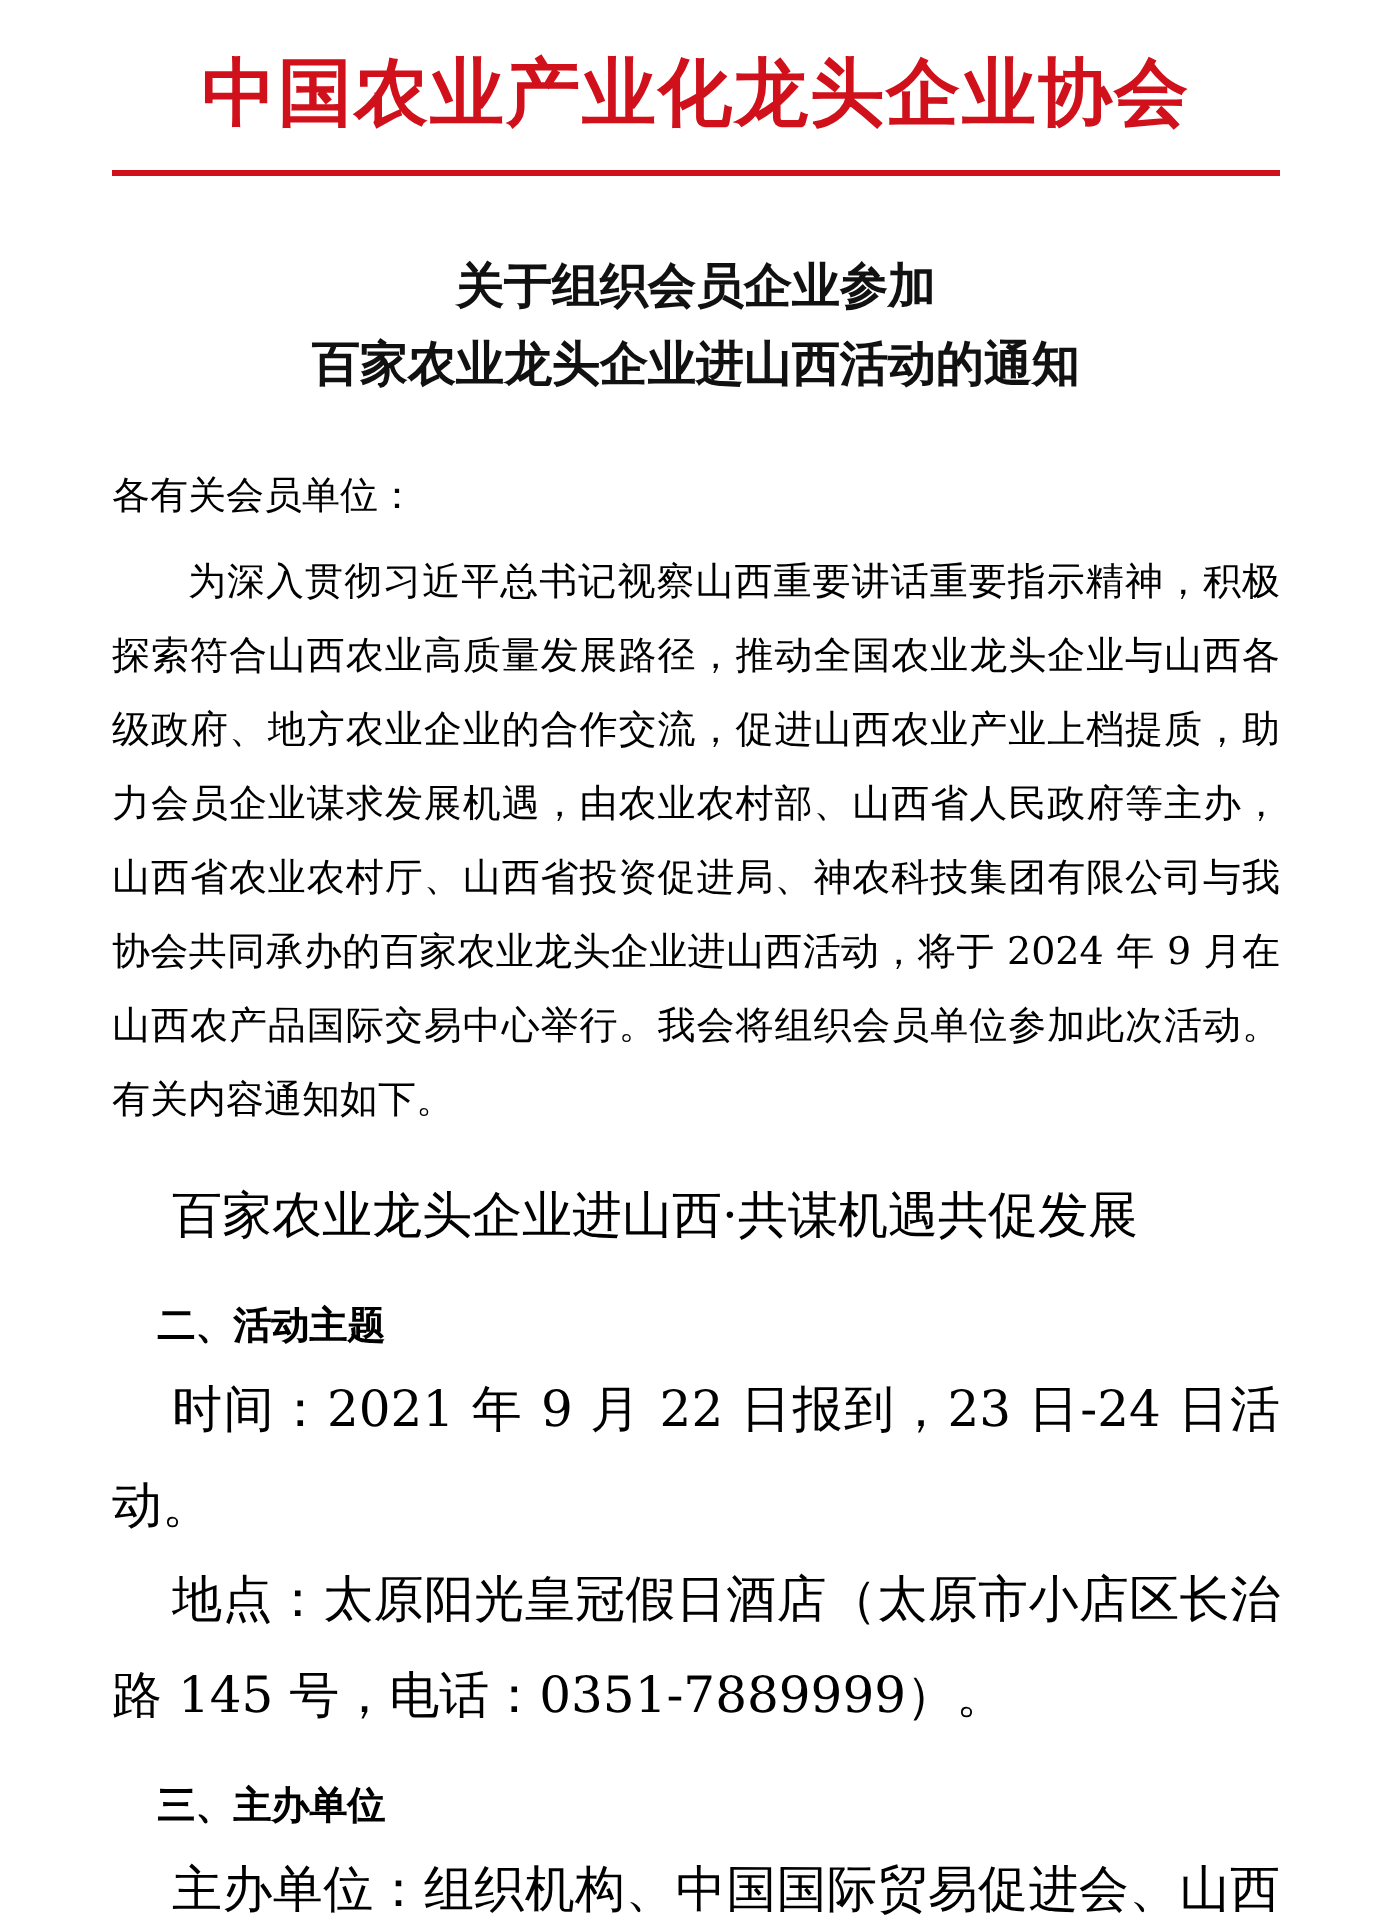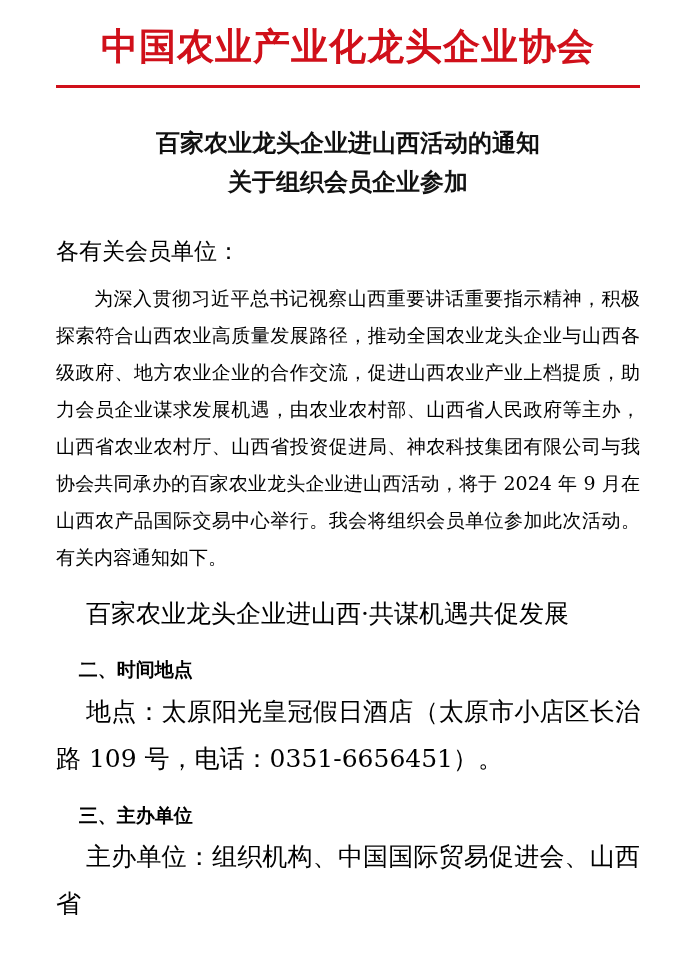--- a/index.html
+++ b/index.html
@@ -48,21 +48,21 @@
     font-size: 24px;
     line-height: 1.65;
     color: #111111;
   }
   .doc-title .line {
     display: block;
     white-space: nowrap;
   }
   .salutation {
     margin-top: 30px;
-    font-size: 23px;
+    font-size: 19px;
     line-height: 1.6;
   }
   .body-par {
     margin-top: 10px;
     font-size: 19px;
     line-height: 1.95;
     text-align: justify;
     text-justify: inter-ideograph;
     text-indent: 2em;
   }
@@ -91,35 +91,36 @@
 <body>
 
 <div class="page">
 
   <div class="letterhead">
     <div class="letterhead-title">中国农业产业化龙头企业协会</div>
     <div class="letterhead-rule"></div>
   </div>
 
   <div class="doc-title">
+    <span class="line">关于组织会员企业参加</span>
     <span class="line">百家农业龙头企业进山西活动的通知</span>
-    <span class="line">关于组织会员企业参加</span>
   </div>
 
   <div class="salutation">各有关会员单位：</div>
 
   <div class="body-par">为深入贯彻习近平总书记视察山西重要讲话重要指示精神，积极探索符合山西农业高质量发展路径，推动全国农业龙头企业与山西各级政府、地方农业企业的合作交流，促进山西农业产业上档提质，助力会员企业谋求发展机遇，由农业农村部、山西省人民政府等主办，山西省农业农村厅、山西省投资促进局、神农科技集团有限公司与我协会共同承办的百家农业龙头企业进山西活动，将于 2024 年 9 月在山西农产品国际交易中心举行。我会将组织会员单位参加此次活动。有关内容通知如下。</div>
 
   <div class="section">
     <div class="section-par">百家农业龙头企业进山西·共谋机遇共促发展</div>
   </div>
 
   <div class="section">
-    <div class="section-heading">二、时间地点</div>
-    <div class="section-par hang">地点：太原阳光皇冠假日酒店（太原市小店区长治路 109 号，电话：0351-6656451）。</div>
+    <div class="section-heading">二、活动主题</div>
+    <div class="section-par">时间：2021 年 9 月 22 日报到，23 日-24 日活动。</div>
+    <div class="section-par hang">地点：太原阳光皇冠假日酒店（太原市小店区长治路 145 号，电话：0351-7889999）。</div>
   </div>
 
   <div class="section">
     <div class="section-heading">三、主办单位</div>
     <div class="section-par">主办单位：组织机构、中国国际贸易促进会、山西省</div>
   </div>
 
 </div>
 
 </body></html>

